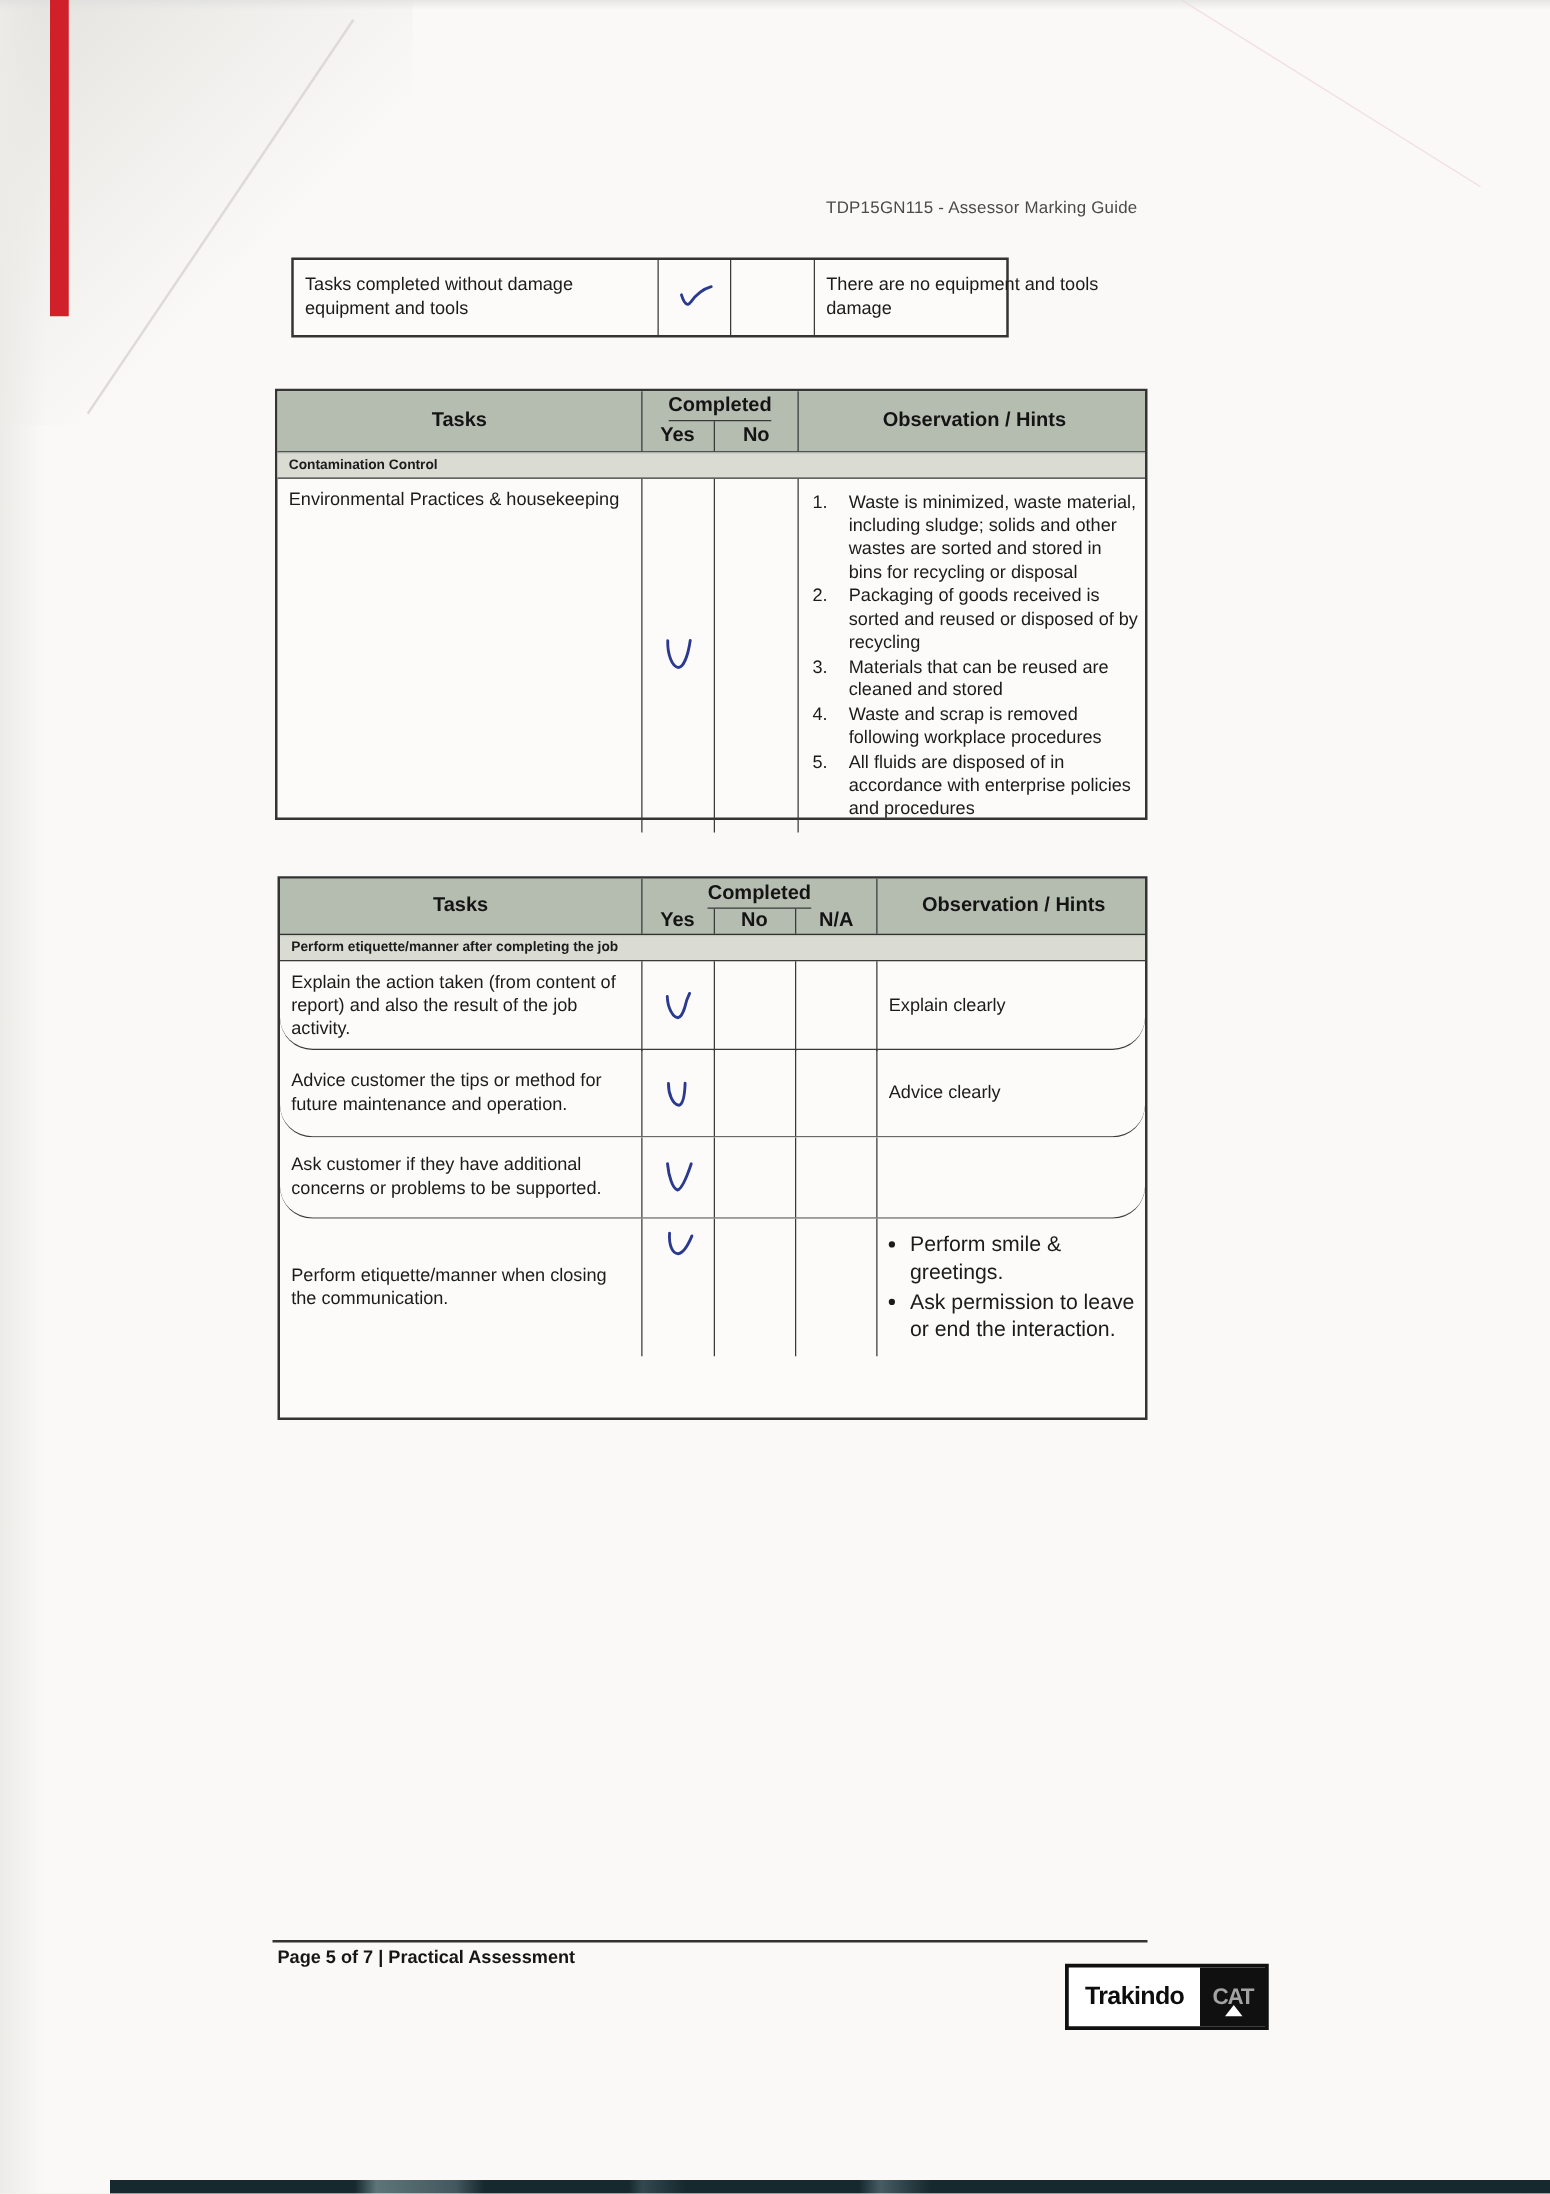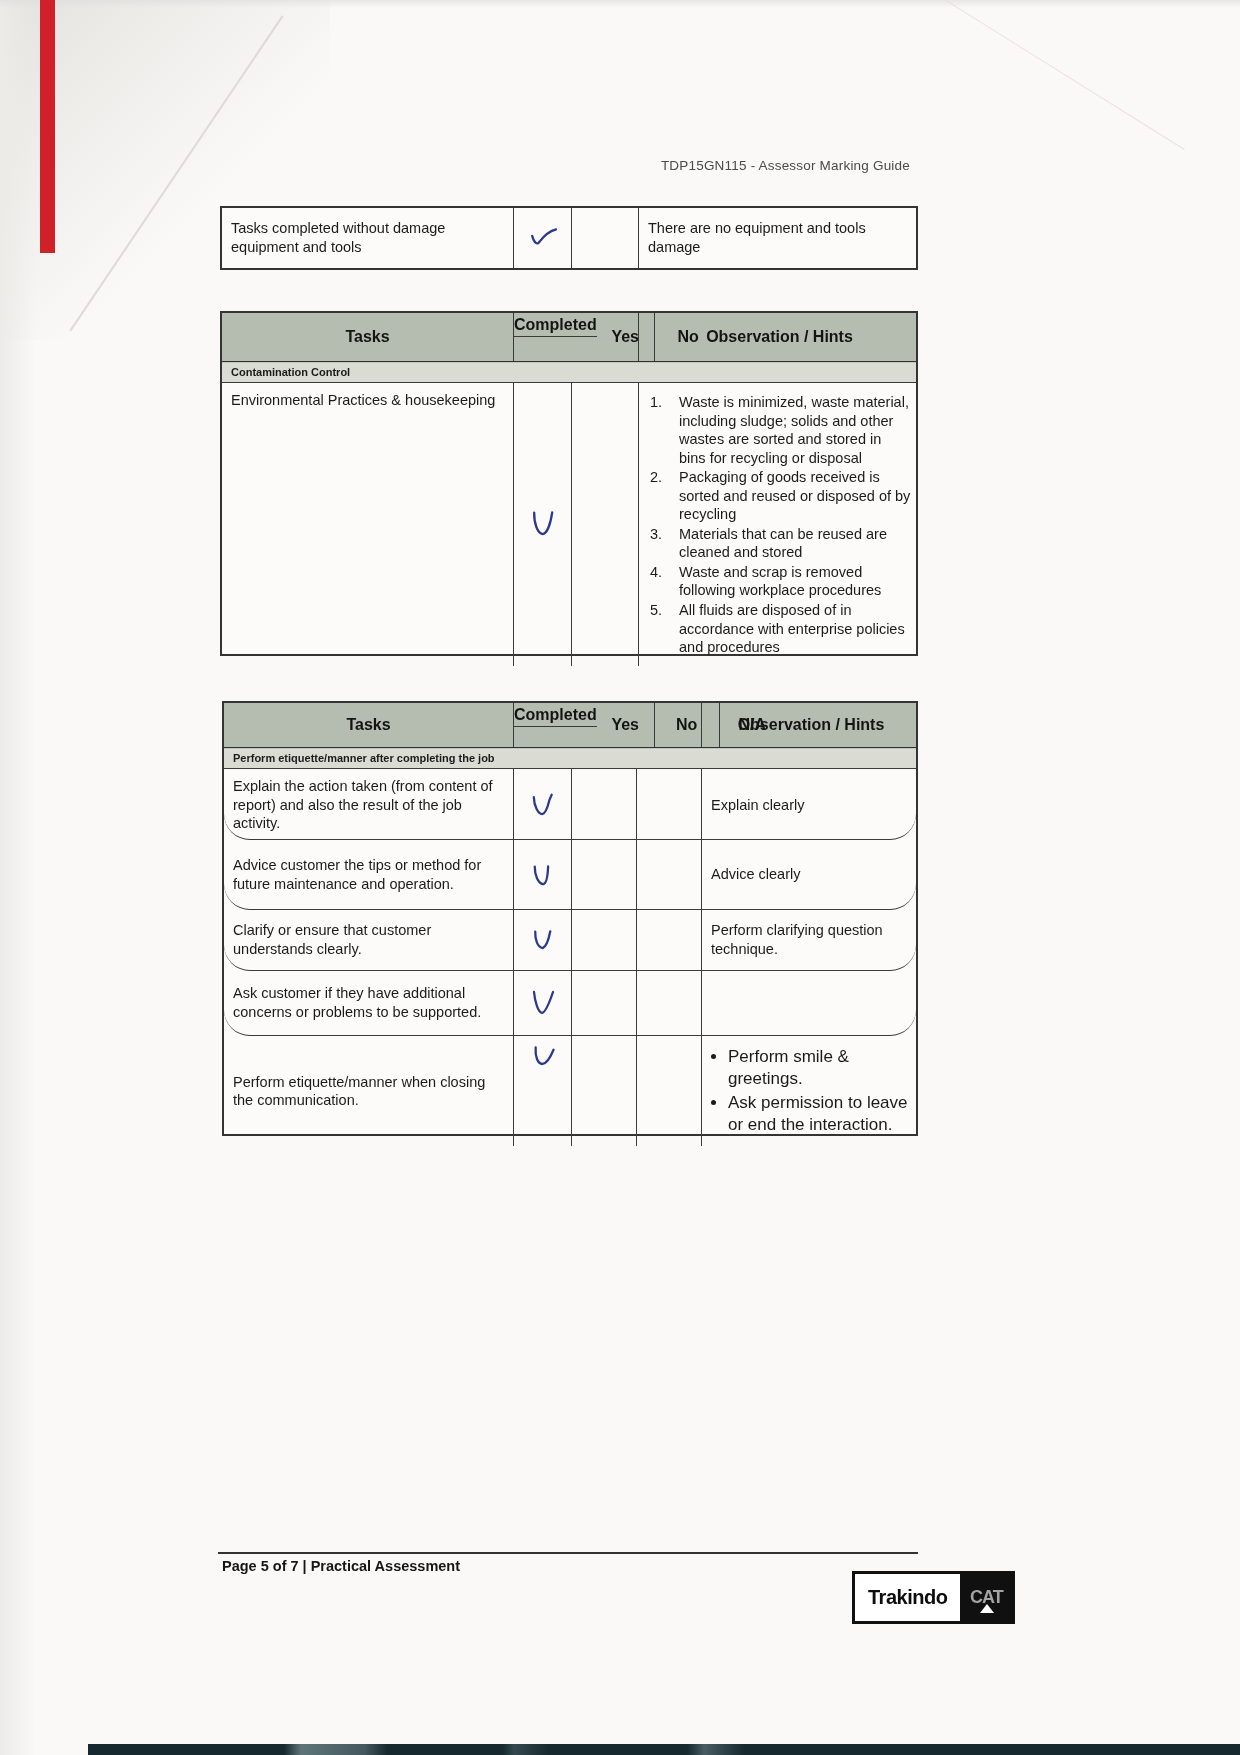--- a/index.html
+++ b/index.html
@@ -28,28 +28,28 @@
   .tbl *{box-sizing:border-box;}
   .cell{border-right:1.5px solid #3a3a3a;padding:8px 9px;font-size:14.5px;line-height:1.28;}
   .cell:last-child{border-right:none;}
   .row-line{border-bottom:1.5px solid #3a3a3a;border-radius:26px;}
   .hdr{background:#b5bdb1;font-weight:bold;text-align:center;color:#141414;}
   .section-bar{background:#dadcd4;font-weight:bold;font-size:11px;padding:4px 9px;
     border-bottom:1.5px solid #3a3a3a;box-shadow:inset 0 1px 0 #c3c6bd;}
   .center{display:flex;align-items:center;justify-content:center;}
   .vcenter{display:flex;align-items:center;}
   
-  .t1{left:220px;top:206px;width:698px;height:64px;}
+  .t1{left:233px;top:206px;width:574px;height:64px;}
   .t1-row{display:grid;grid-template-columns:292px 58px 67px 281px;height:100%;}
   
   .t2{left:220px;top:311px;width:698px;height:345px;}
   .t2-header{display:grid;grid-template-columns:292px 125px 281px;height:49px;border-bottom:1.8px solid #303030;}
   .t2-header .hcell{border-right:1.5px solid #3a3a3a;}
   .t2-header .hcell:last-child{border-right:none;}
-  .completed-stack{display:flex;}
+  .completed-stack{display:flex;flex-direction:column;align-items:center;}
   .completed-top{height:24px;border-bottom:1.2px solid #3a3a3a;display:flex;align-items:center;justify-content:center;}
   .completed-sub{flex:1;display:grid;}
   .t2 .completed-sub{grid-template-columns:58px 67px;}
   .completed-sub .sub{border-right:1.2px solid #3a3a3a;display:flex;align-items:center;justify-content:center;}
   .completed-sub .sub:last-child{border-right:none;}
   .t2-datarow{display:grid;grid-template-columns:292px 58px 67px 281px;height:268px;}
   .obs-list{margin:2px 0 0 0;padding:0;list-style:none;counter-reset:obs;}
   .obs-list li{counter-increment:obs;position:relative;padding-left:31px;margin-bottom:1px;}
   .obs-list li::before{content:counter(obs) ".";position:absolute;left:2px;}
   
@@ -178,33 +178,20 @@
           <svg width="22" height="26" viewBox="0 0 22 26">
               <path d="M5 3 C3 11 4 20 9 22 C13 22 16 13 18 6"></path>
             </svg>
         </span>
       </div>
       <div class="cell"></div>
       <div class="cell"></div>
       <div class="cell">Advice clearly</div>
     </div>
 
-    <div class="t3-row r3 row-line">
-      <div class="cell">Clarify or ensure that customer understands clearly.</div>
-      <div class="cell center">
-        <span class="check" style="transform:rotate(-5deg);">
-          <svg width="22" height="24" viewBox="0 0 22 24">
-              <path d="M4 3 C3 11 5 19 10 20 C14 19 17 11 19 4"></path>
-            </svg>
-        </span>
-      </div>
-      <div class="cell"></div>
-      <div class="cell"></div>
-      <div class="cell">Perform clarifying question technique.</div>
-    </div>
 
     <div class="t3-row r4 row-line">
       <div class="cell">Ask customer if they have additional concerns or problems to be supported.</div>
       <div class="cell center">
         <span class="check">
           <svg width="26" height="28" viewBox="0 0 26 28">
               <path d="M4 3 C5 13 8 23 12 24 C16 23 20 12 23 3"></path>
             </svg>
         </span>
       </div>

